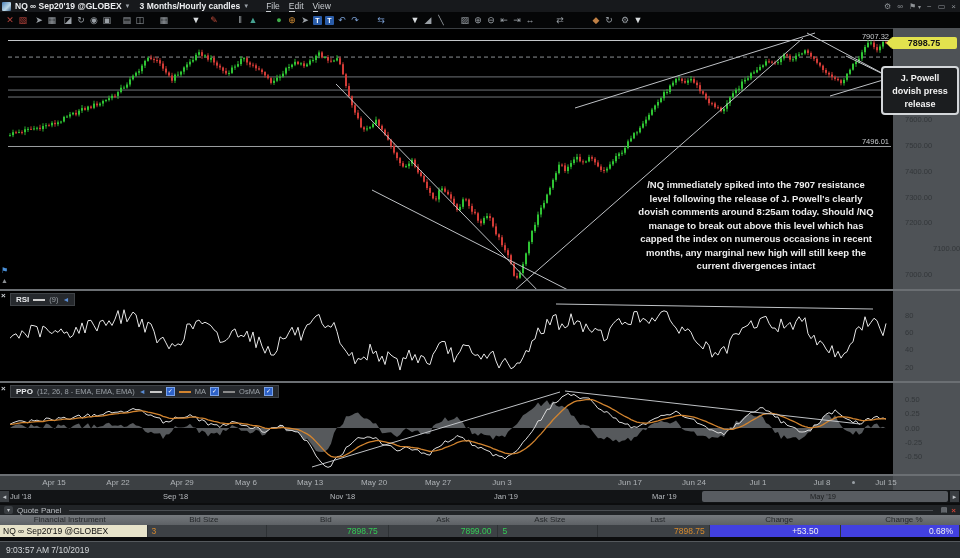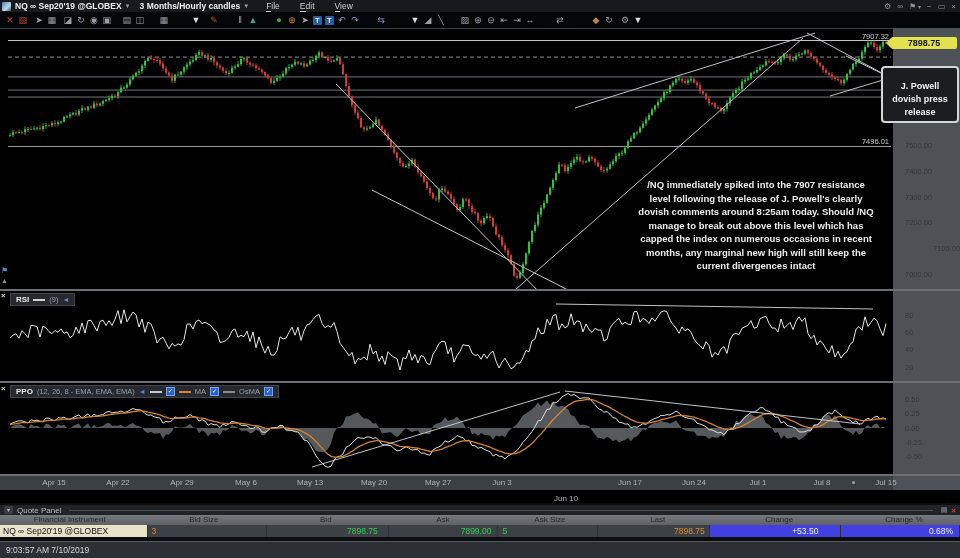--- a/index.html
+++ b/index.html
@@ -5,21 +5,21 @@
   html,body{margin:0;padding:0;background:#000;}
   #app{position:relative;width:960px;height:558px;background:#000;overflow:hidden;
        font-family:"Liberation Sans",sans-serif;-webkit-font-smoothing:antialiased;}
   .abs{position:absolute;}
   
   #titlebar{position:absolute;left:0;top:0;width:960px;height:12px;background:#17191c;
             display:flex;align-items:center;font-size:8.5px;color:#d4d7da;}
   #app-logo{width:9px;height:9px;margin:0 4px 0 2px;background:linear-gradient(135deg,#4a7fb5,#bcd8e8 60%,#3a5f85);border-radius:1px;}
   .tbold{font-weight:bold;color:#eceef0;}
   .caret{color:#9aa0a6;font-size:6px;margin:0 3px;}
-  #menus{display:flex;gap:20px;margin-left:14px;color:#c9cdd1;}
+  #menus{display:flex;gap:9px;margin-left:14px;color:#c9cdd1;}
   #menus .menu-item .ul{border-bottom:1px solid #c9cdd1;}
   #win-icons{margin-left:auto;display:flex;gap:6px;align-items:center;margin-right:4px;color:#8e9296;font-size:8px;}
   #win-icons span{cursor:default;}
   
   #toolbar{position:absolute;left:0;top:12px;width:960px;height:16px;background:#050607;
            display:flex;align-items:center;padding-left:2px;box-sizing:border-box;}
   .tb-icon{font-size:9px;line-height:10px;height:10px;display:inline-block;text-align:center;min-width:10px;}
   .tb-chip{width:9px;height:9px;background:#2a5ca8;color:#fff;font-size:7px;font-weight:bold;
            line-height:9px;text-align:center;border-radius:1px;}
   
@@ -29,21 +29,21 @@
   #price-badge{position:absolute;left:891px;top:37px;width:66px;height:12px;background:#e2e24e;
                color:#141414;font-weight:bold;font-size:9px;text-align:center;line-height:12px;
                border-radius:2px;z-index:6;}
   #price-badge:before{content:"";position:absolute;left:-5px;top:1px;border:5px solid transparent;border-right-color:#e2e24e;border-left-width:0;}
   svg{position:absolute;left:0;display:block;}
   
   #annotation{position:absolute;left:596px;top:178px;width:320px;text-align:center;color:#ececec;
               font-size:9.5px;font-weight:bold;line-height:13.5px;white-space:pre-line;z-index:4;}
   #callout{position:absolute;left:881px;top:66px;width:74px;height:41px;background:#1b1d1f;
            border:2px solid #d4d7da;border-radius:4px;color:#f2f2f2;font-size:9px;font-weight:bold;
-           text-align:center;line-height:13px;white-space:pre-line;padding-top:12px;z-index:7;}
+           text-align:center;line-height:13px;white-space:pre-line;padding-top:4px;z-index:7;}
   
   .ind-chip{position:absolute;left:10px;height:11px;background:#26292d;border:1px solid #3f4347;
             display:flex;align-items:center;gap:4px;padding:0 5px;z-index:5;font-size:7.5px;color:#9aa0a6;}
   .ind-title{font-weight:bold;font-size:8px;color:#e8eaec;}
   .line-sample{width:12px;height:2px;display:inline-block;}
   .cb{width:7px;height:7px;background:#2e62c8;border:1px solid #7aa2e8;color:#fff;font-size:6px;
       line-height:7px;text-align:center;display:inline-block;}
   .edge-ic{position:absolute;left:1px;z-index:5;}
   
   #date-axis{position:absolute;left:0;top:476px;width:893px;height:14px;background:#3c4043;}
@@ -827,20 +827,31 @@
       <div class="date-lbl" style="left: 438px;">May 27</div>
       <div class="date-lbl" style="left: 502px;">Jun 3</div>
       <div class="date-lbl" style="left: 566px; margin-top: 16px;">Jun 10</div>
       <div class="date-lbl" style="left: 630px;">Jun 17</div>
       <div class="date-lbl" style="left: 694px;">Jun 24</div>
       <div class="date-lbl" style="left: 758px;">Jul 1</div>
       <div class="date-lbl" style="left: 822px;">Jul 8</div>
       <div class="date-lbl" style="left: 886px;">Jul 15</div>
     </div>
   <div class="abs" style="left:852px;top:481px;width:3px;height:3px;border-radius:50%;background:#9aa0a6"></div>
+  <div id="timeline">
+    <div class="tl-arrow" style="left:0">◂</div>
+    <div id="tl-thumb"></div>
+    <div class="tl-arrow" style="left:950px">▸</div>
+  <div class="tl-lbl" style="left: 10px;">Jul '18</div>
+      <div class="tl-lbl" style="left: 163px;">Sep '18</div>
+      <div class="tl-lbl" style="left: 330px;">Nov '18</div>
+      <div class="tl-lbl" style="left: 494px;">Jan '19</div>
+      <div class="tl-lbl" style="left: 652px;">Mar '19</div>
+      <div class="tl-lbl" style="left: 810px; color: rgb(29, 31, 33);">May '19</div>
+    </div>
 
   <div class="abs" style="left:0;top:503px;width:960px;height:2px;background:#0c0d0e"></div>
   <div id="qp-header">
     <span id="qp-collapse">▾</span>
     <span>Quote Panel</span>
     <span id="qp-rule"></span>
     <span style="color:#9aa0a6;font-size:7px">▤</span>
     <span style="color:#cc4437;font-weight:bold">×</span>
   </div>
   <div id="qp-cols">

